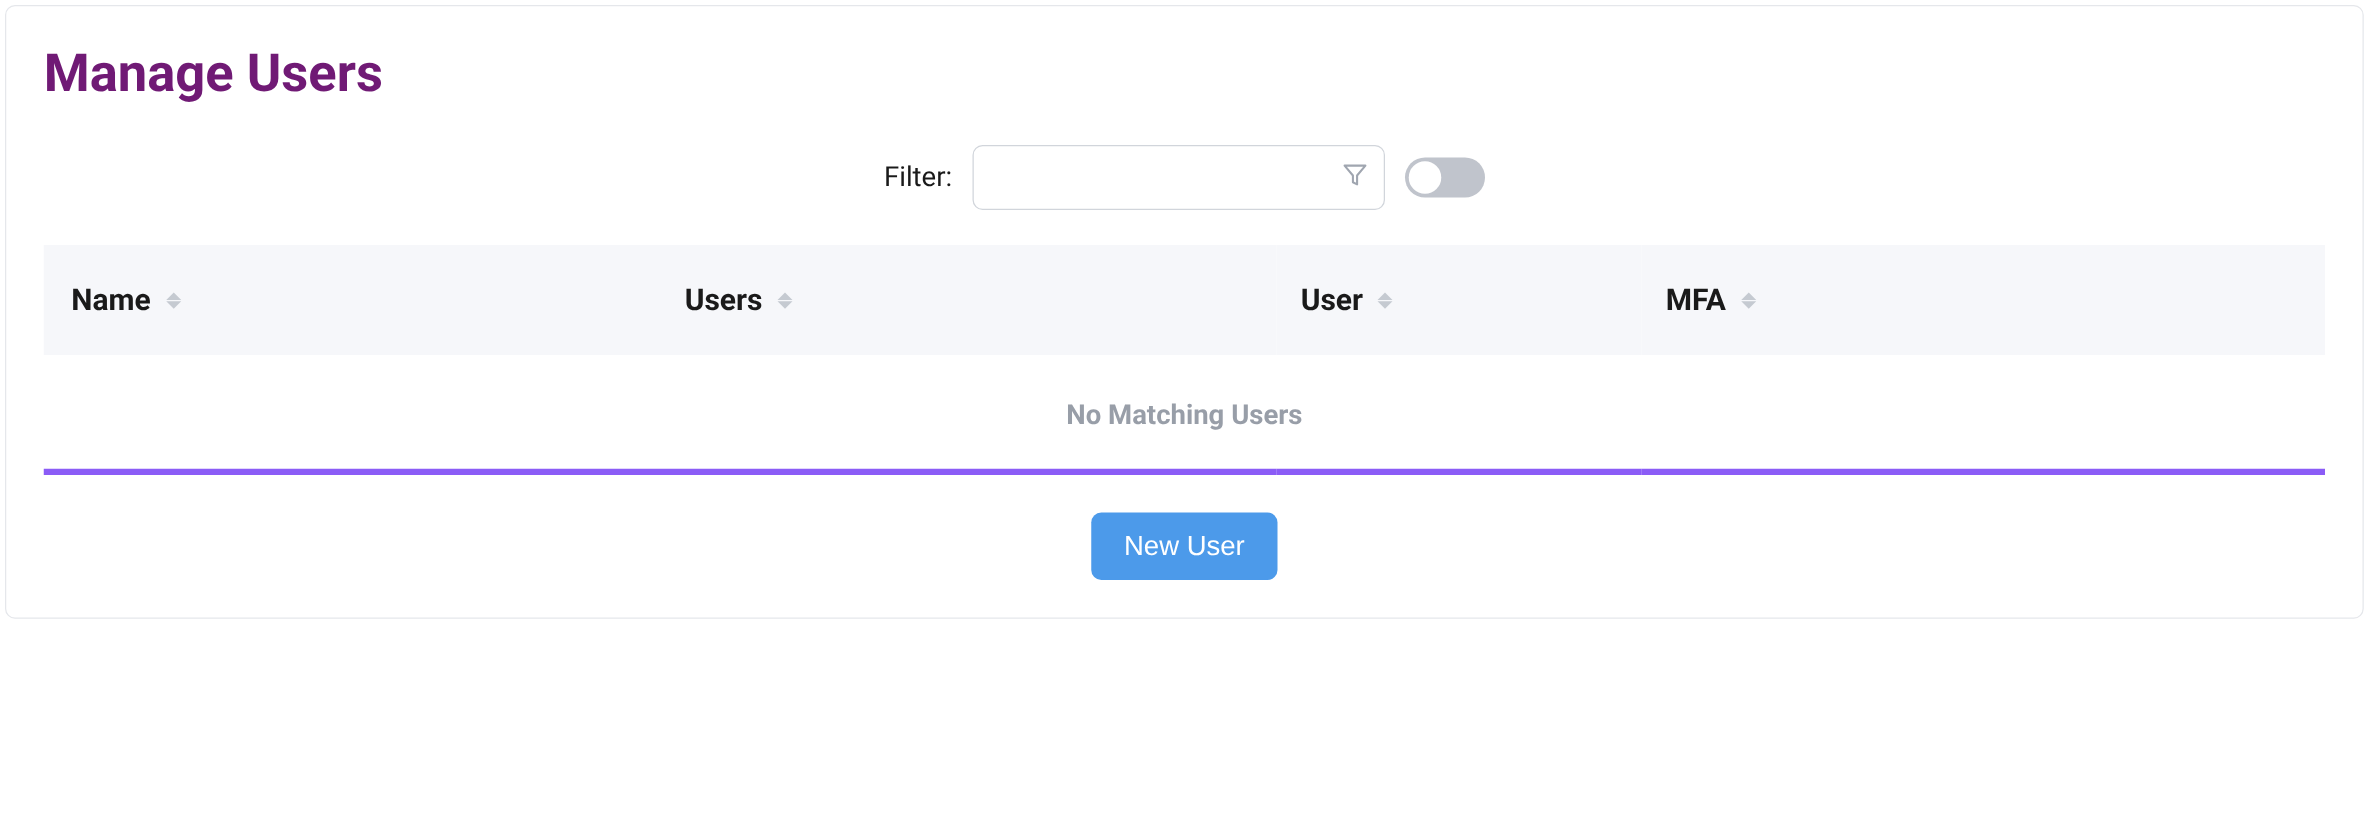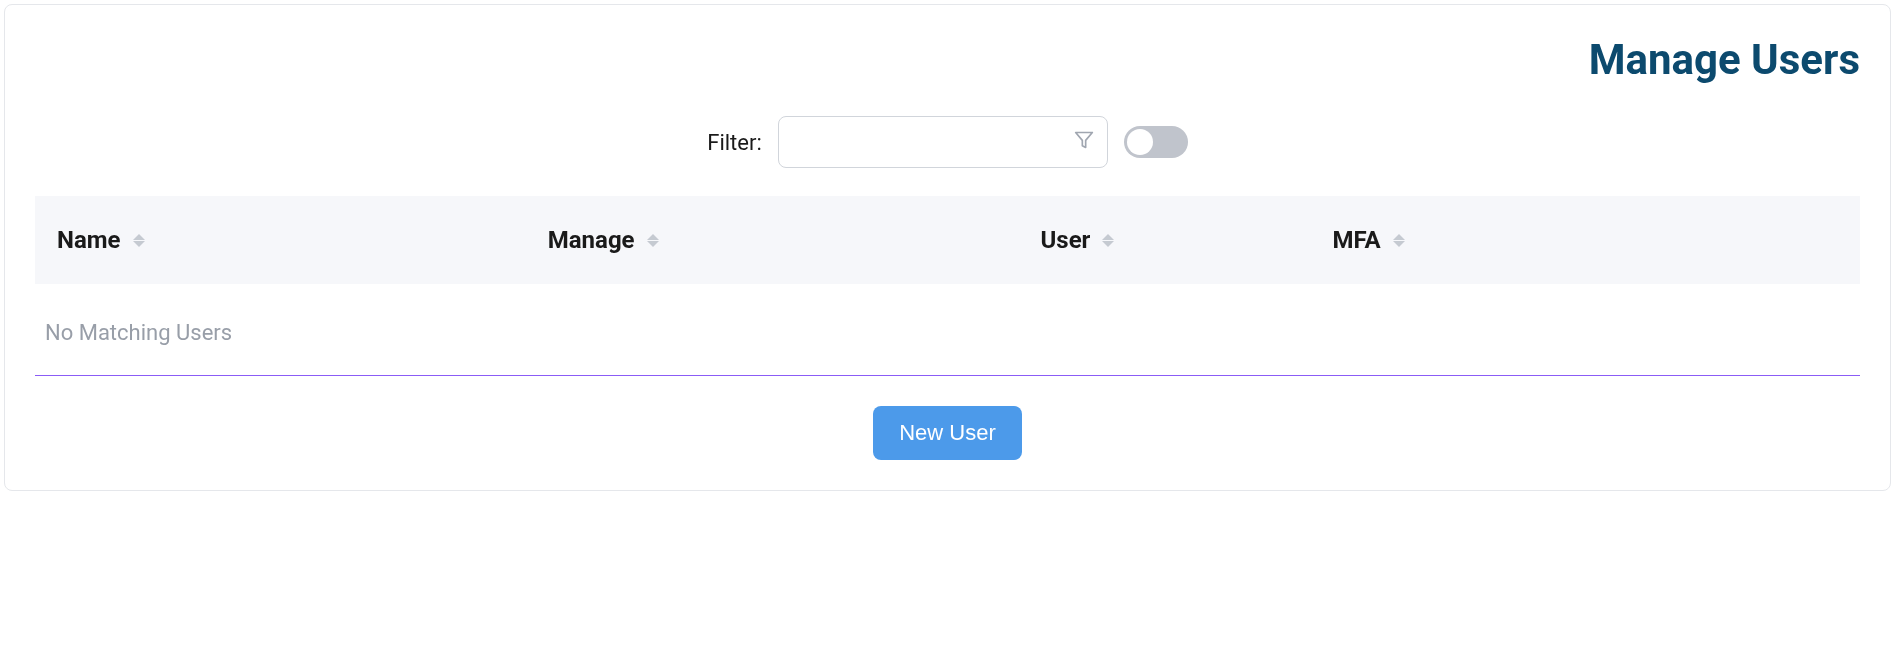--- a/index.html
+++ b/index.html
@@ -12,24 +12,24 @@
       background: #fff;
       padding: 4px;
     }
     .card {
       border: 1px solid #e5e7eb;
       border-radius: 8px;
       padding: 30px 30px 30px 30px;
       background: #fff;
     }
     .page-title {
-      text-align: right;
+      text-align: left;
       font-size: 42px;
       font-weight: 700;
-      color: #0c4a6e;
+      color: #701a75;
       margin-bottom: 32px;
     }
     .controls-row {
       display: flex;
       justify-content: center;
       align-items: center;
       gap: 16px;
       margin-bottom: 28px;
     }
     .filter-label {
@@ -116,25 +116,26 @@
       border-bottom: 6px solid currentColor;
     }
     .sort-icon .caret.down {
       border-top: 6px solid currentColor;
     }
     .th-name { width: 27%; padding-left: 22px; }
     .th-email { width: 27%; }
     .th-role { width: 16%; }
     .th-mfa { width: 30%; }
     .empty-row td {
-      text-align: left;
+      text-align: center;
       padding: 36px 10px 30px 10px;
       font-size: 22px;
       color: #989ea8;
-      border-bottom: 1px solid #8b5cf6;
+      border-bottom: 5px solid #8b5cf6;
+      font-weight: bold;
     }
     .footer {
       text-align: center;
       padding-top: 30px;
     }
     .new-user-btn {
       display: inline-block;
       background: #4c9aea;
       color: #fff;
       font-size: 22px;
@@ -174,21 +175,21 @@
           <span class="th-inner">
             <span>Name</span>
             <span class="sort-icon">
               <span class="caret up"></span>
               <span class="caret down"></span>
             </span>
           </span>
         </th>
         <th class="th th-email">
           <span class="th-inner">
-            <span>Manage</span>
+            <span>Users</span>
             <span class="sort-icon">
               <span class="caret up"></span>
               <span class="caret down"></span>
             </span>
           </span>
         </th>
         <th class="th th-role">
           <span class="th-inner">
             <span>User</span>
             <span class="sort-icon">

